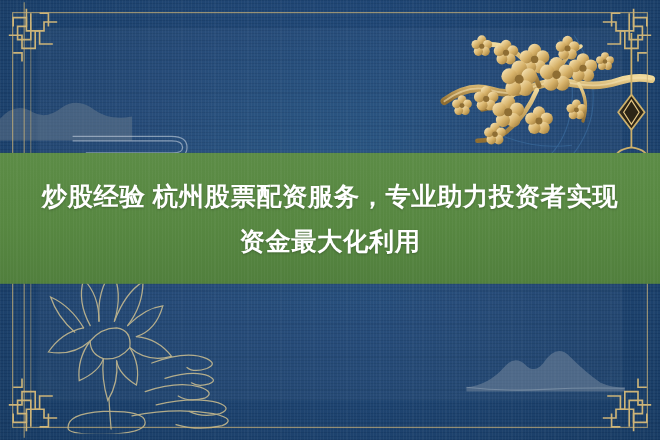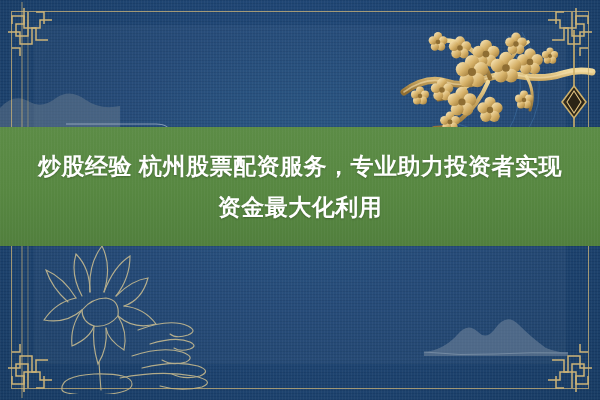--- a/index.html
+++ b/index.html
@@ -57,21 +57,21 @@
   #lotus-art{position:absolute;left:20px;top:244px;pointer-events:none;}
 
   
   #branch-art{position:absolute;left:398px;top:28px;pointer-events:none;}
 
   
   #knot-art{position:absolute;left:548px;top:30px;pointer-events:none;}
 
   
   #title-band{
-    position:absolute;left:0;top:127px;width:600px;height:119px;
+    position:absolute;left:0;top:139px;width:600px;height:119px;
     background:linear-gradient(180deg,#5c8c46 0%,#578741 55%,#517f3d 100%);
     display:flex;align-items:center;justify-content:center;
   }
   #title-band::after{
     content:"";position:absolute;inset:0;
     background-image:repeating-linear-gradient(90deg, rgba(255,255,255,.03) 0 1px, rgba(0,0,0,0) 1px 3px);
   }
   #title-text{
     position:relative;z-index:2;
     width:530px;text-align:center;color:#ffffff;

